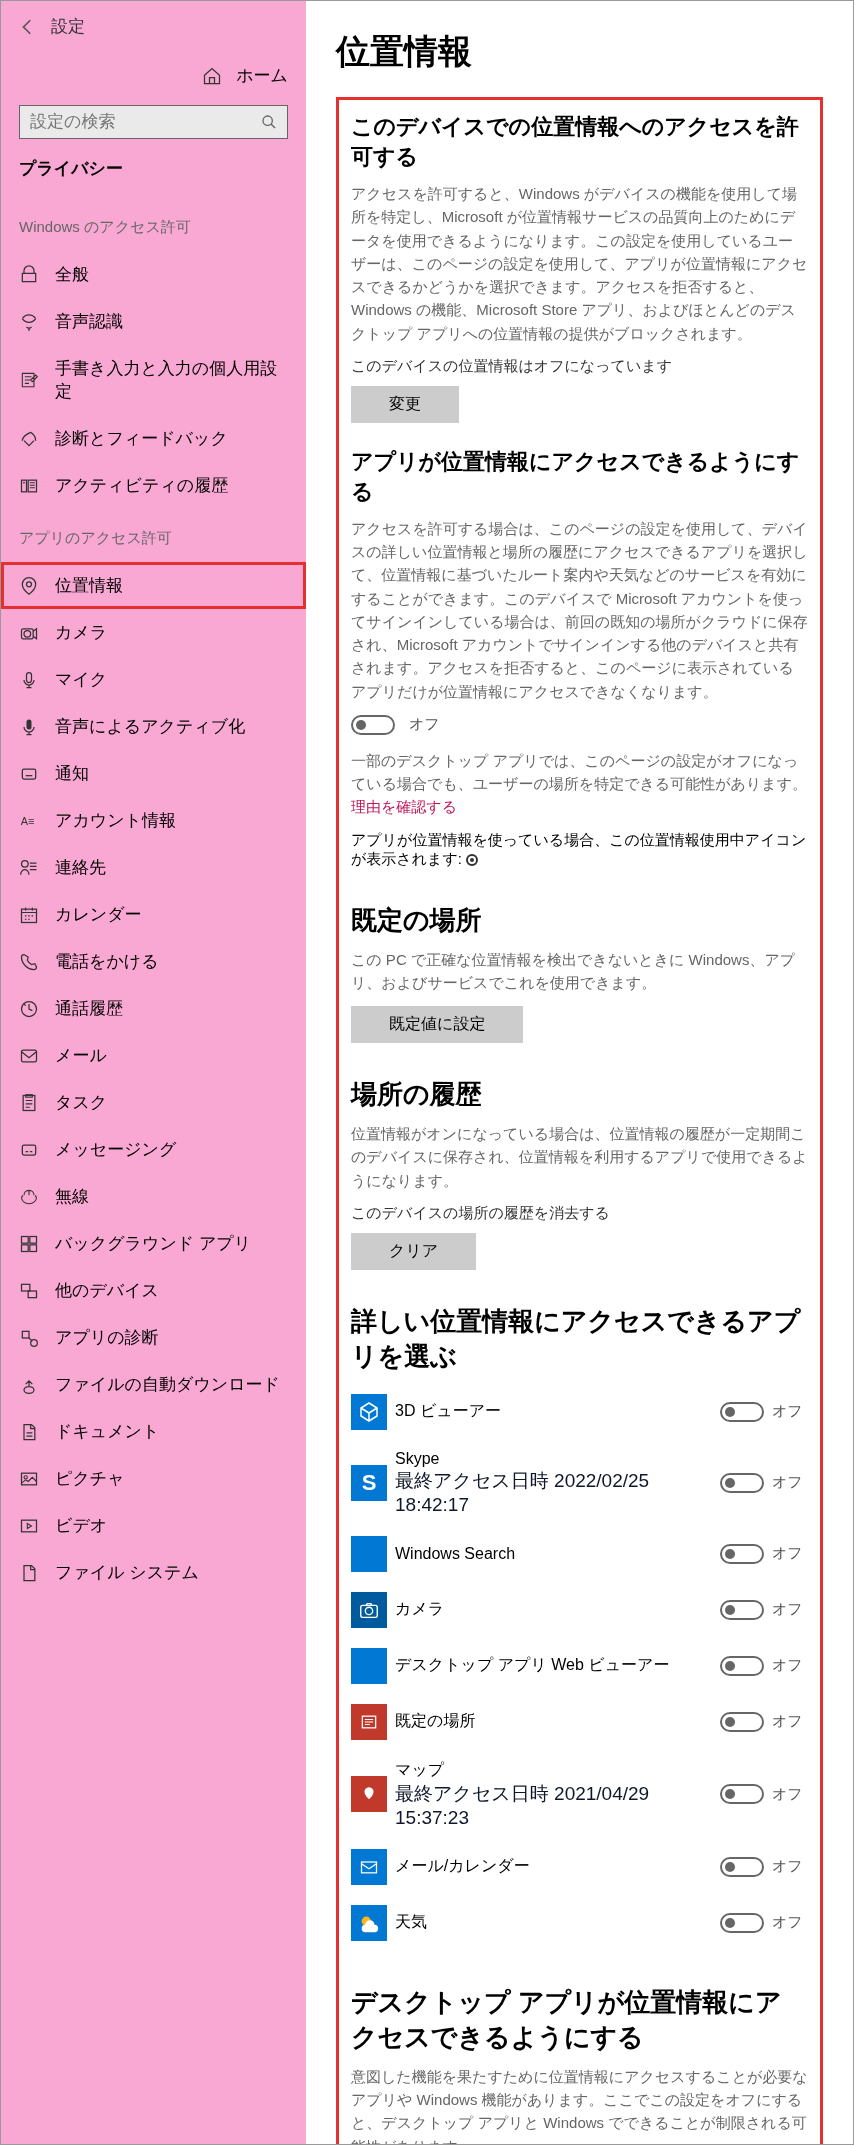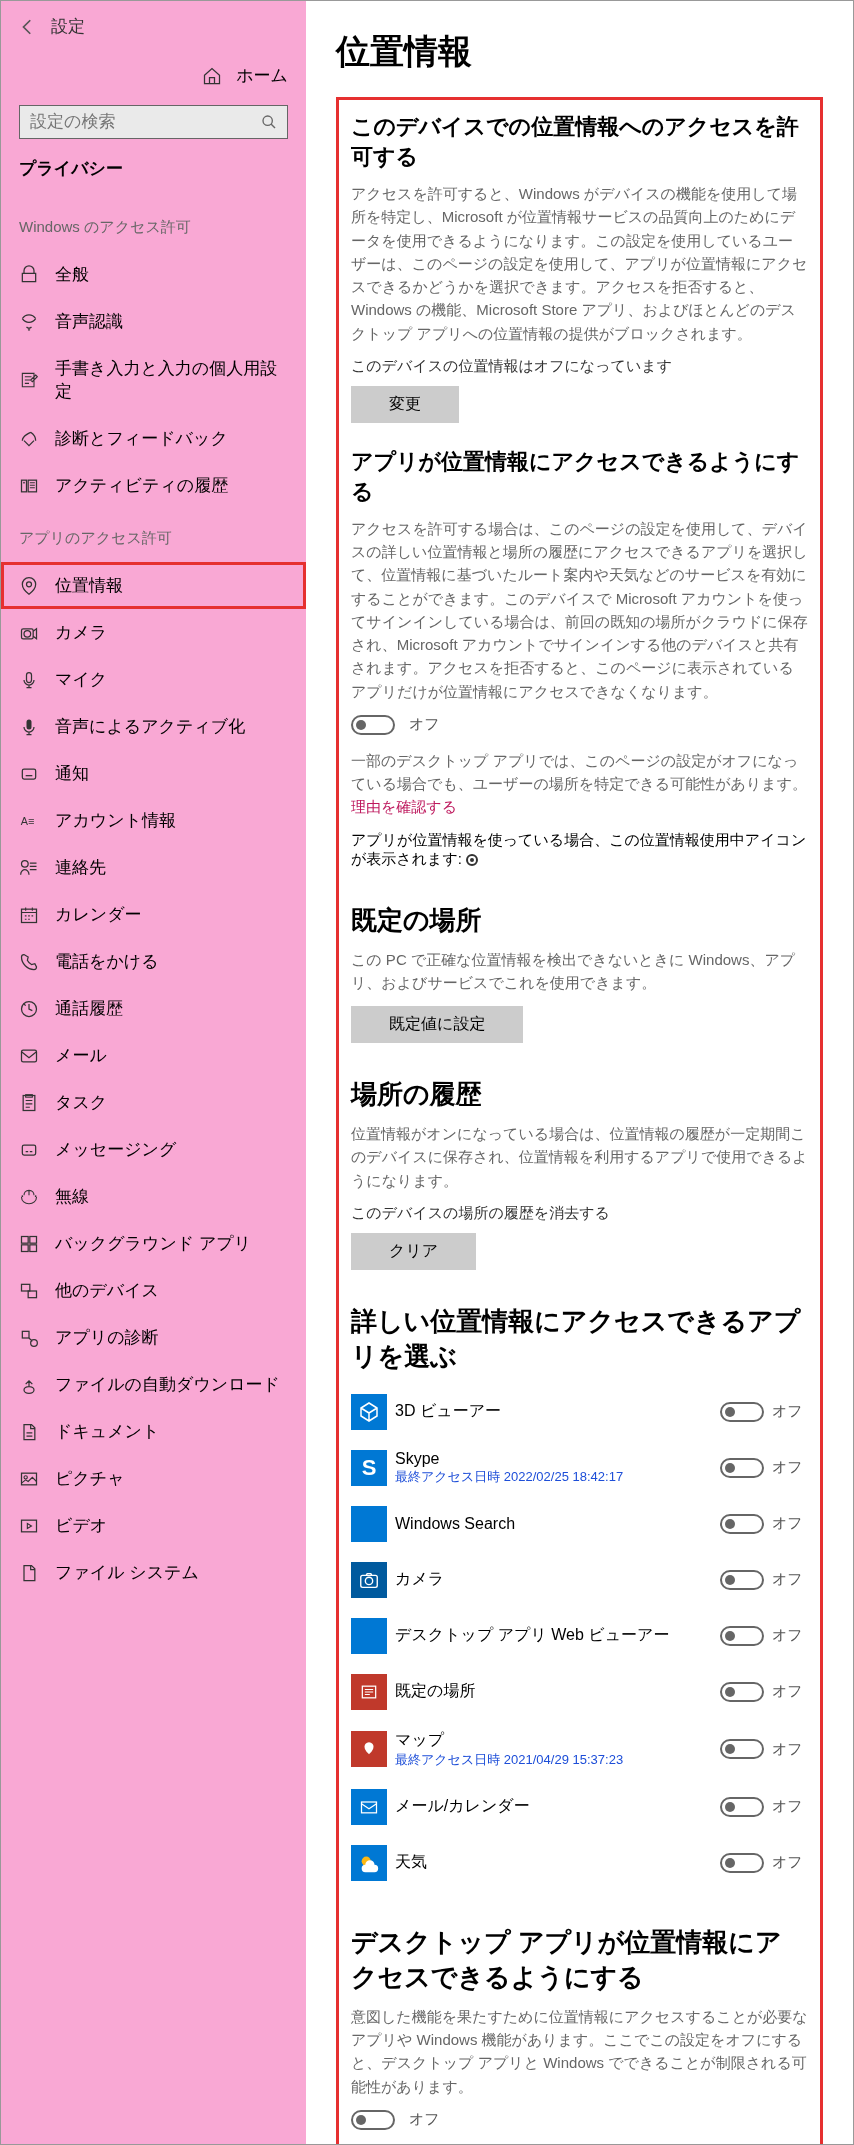--- a/index.html
+++ b/index.html
@@ -34,21 +34,21 @@
 .link { color: #be185d; cursor: pointer; }
 .sub-section-title { font-size: 26px; font-weight: 600; margin-top: 34px; margin-bottom: 10px; }
 .dot-note { font-size: 15px; margin-bottom: 14px; }
 .dot { display: inline-block; width: 12px; height: 12px; border: 2px solid #333; border-radius: 50%; position: relative; vertical-align: middle; }
 .dot::after { content: ""; position: absolute; width: 4px; height: 4px; background: #333; border-radius: 50%; top: 2px; left: 2px; }
 .app-list { margin-top: 8px; }
 .app-row { display: flex; align-items: center; padding: 10px 0; gap: 8px; }
 .app-icon { width: 36px; height: 36px; flex-shrink: 0; display: flex; align-items: center; justify-content: center; color: #fff; font-size: 18px; }
 .app-info { flex: 1; }
 .app-name { font-size: 16px; }
-.app-sub { font-size: 13px; color: #1d4ed8; }
+.app-sub { font-size: 19px; color: #0f172a; }
 </style>
 </head>
 <body>
 
 <div class="window">
   <div class="sidebar">
     <div class="header-row">
       <div class="back-btn">
         <svg viewBox="0 0 16 16" stroke="currentColor" fill="none" stroke-width="1.5">
             <path d="M10 2 L4 8 L10 14"></path>

